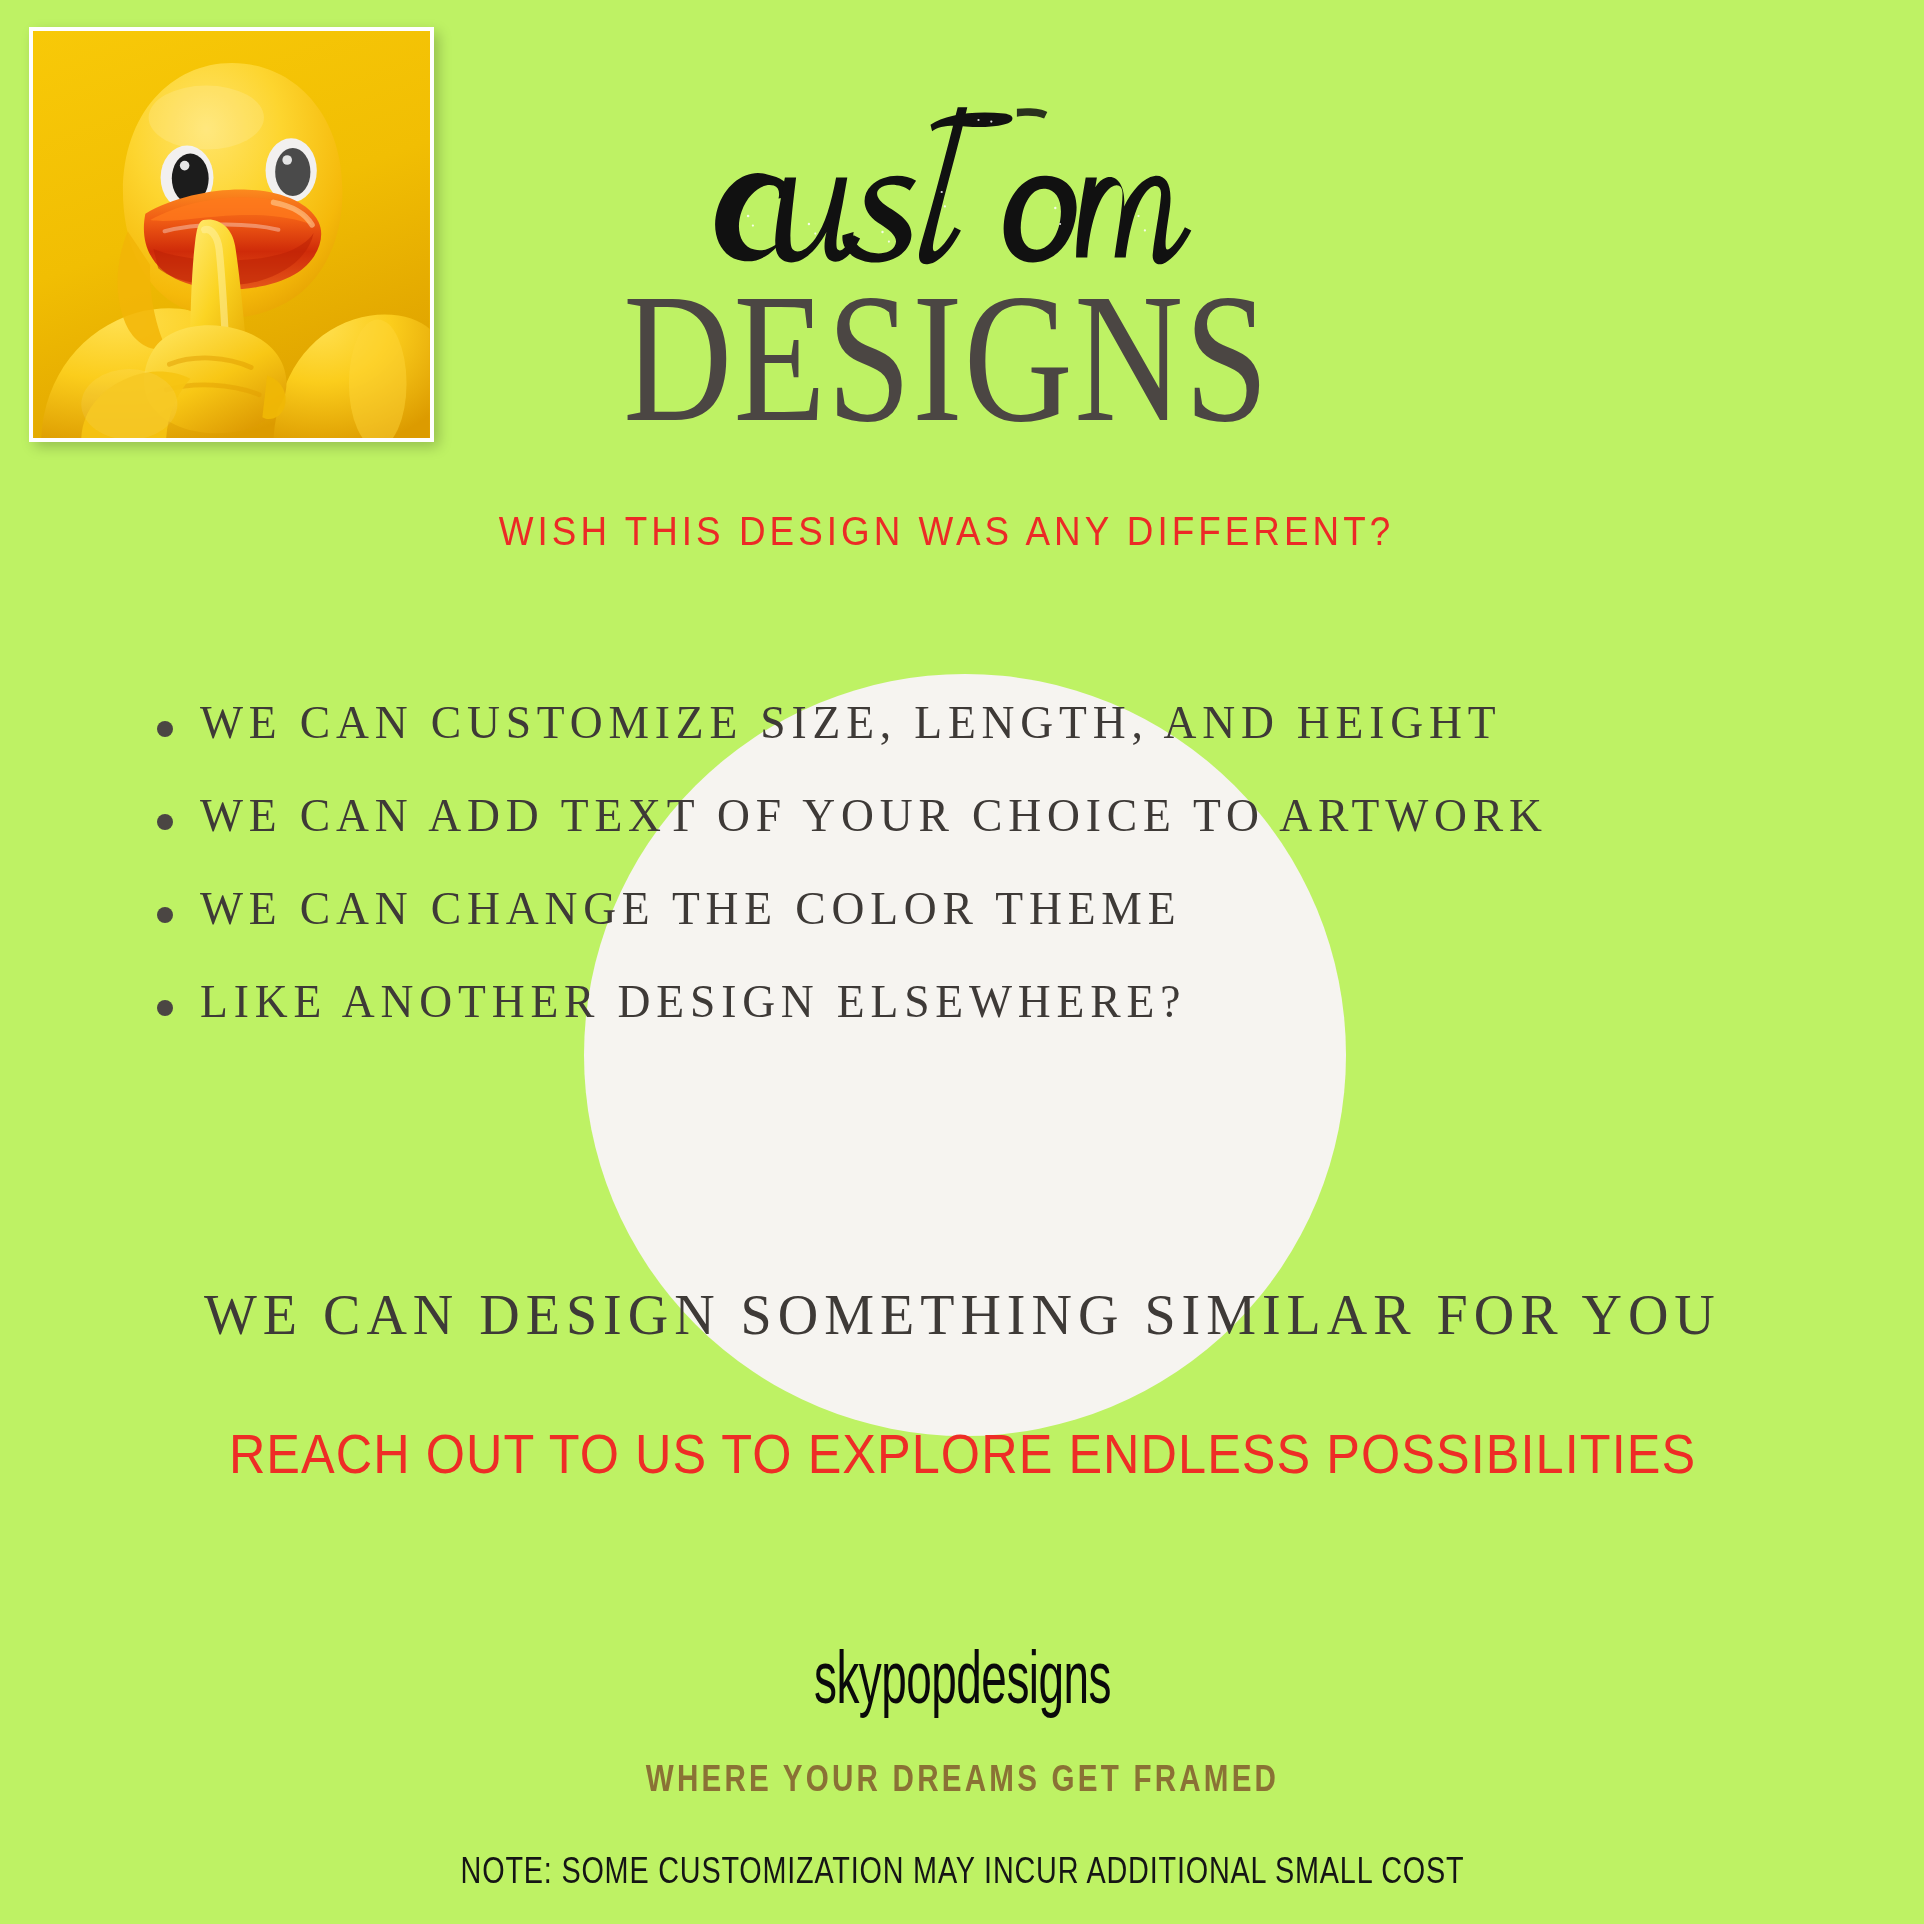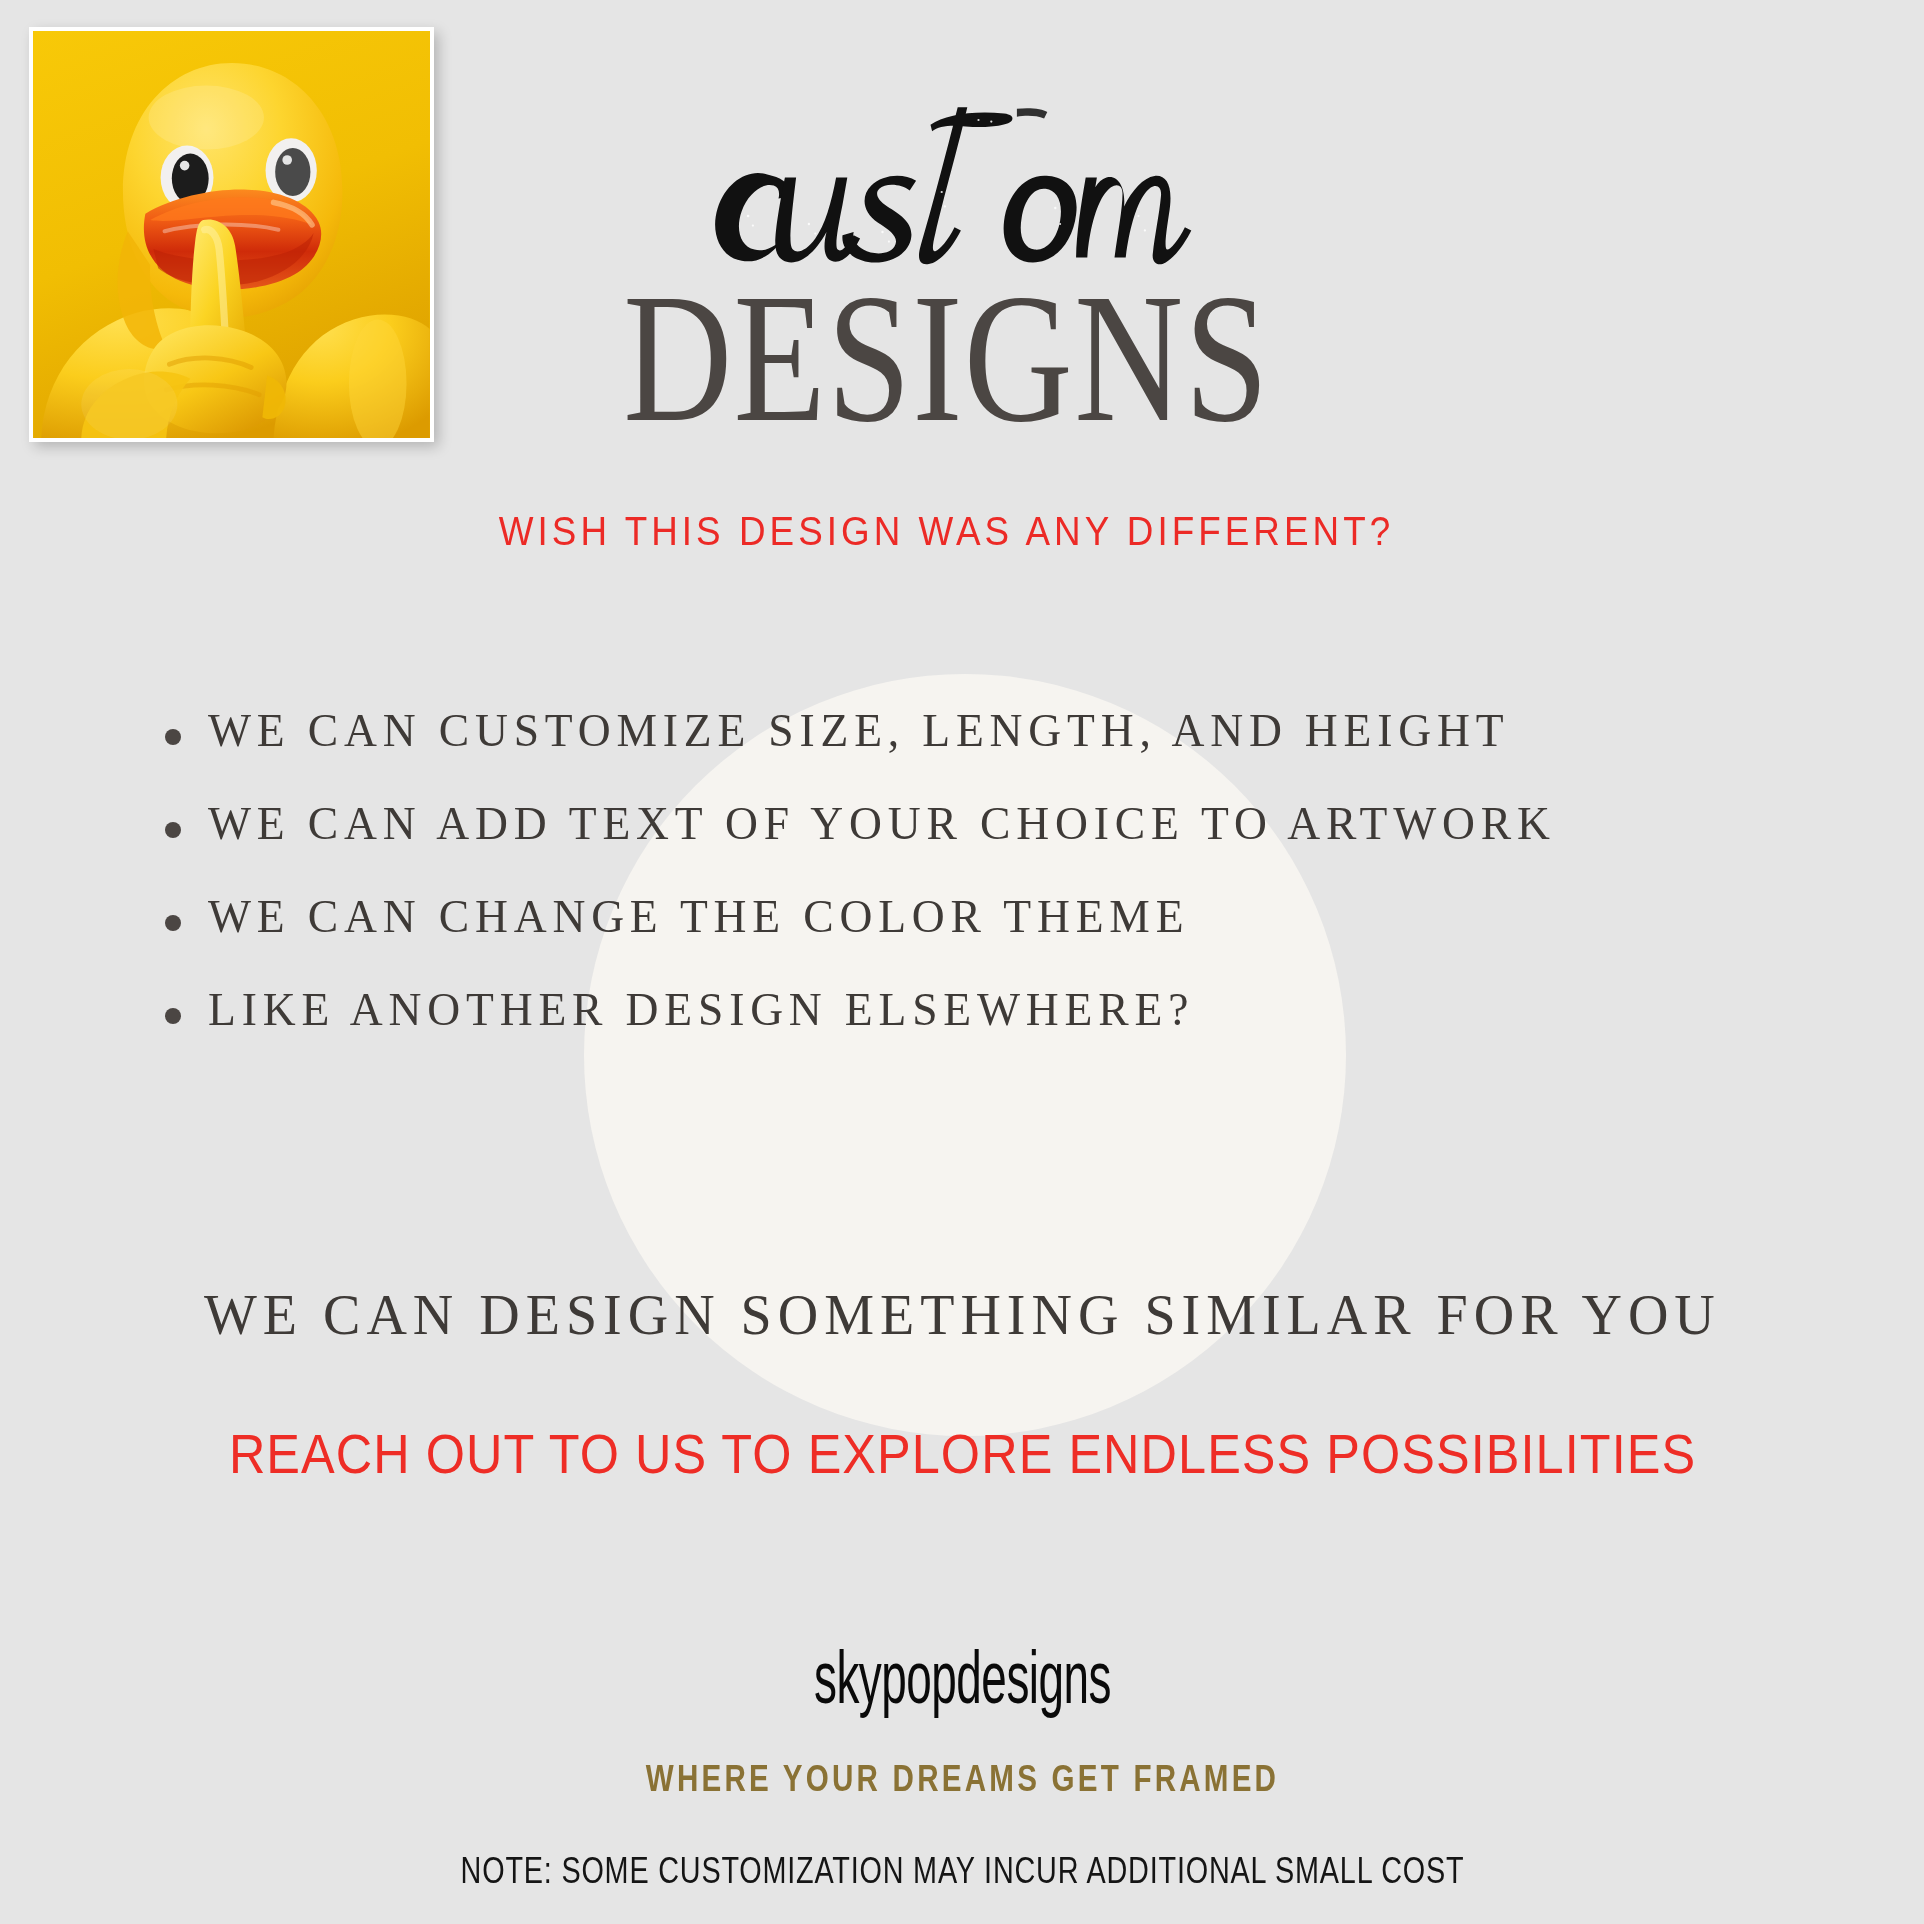--- a/index.html
+++ b/index.html
@@ -14,21 +14,21 @@
     overflow: hidden;
     font-family: "Liberation Serif", serif;
     -webkit-font-smoothing: antialiased;
   }
 
   #poster {
     position: absolute;
     inset: 0;
     width: 1925px;
     height: 1925px;
-    background: #e5e5e5;
+    background: #bef264;
   }
 
   
   .bg-circle {
     position: absolute;
     left: 584px;
     top: 674px;
     width: 762px;
     height: 762px;
     border-radius: 50%;
@@ -112,21 +112,21 @@
   }
 
   
   .bullets {
     position: absolute;
     left: 157px;
     top: 699px;
     width: 1732px;
     z-index: 2;
     list-style: none;
-    margin: 8px;
+    margin: 0;
     padding: 0;
   }
   .bullet-row {
     display: flex;
     align-items: flex-start;
     height: 93px;
   }
   .bullet-dot {
     flex: 0 0 auto;
     width: 16px;

